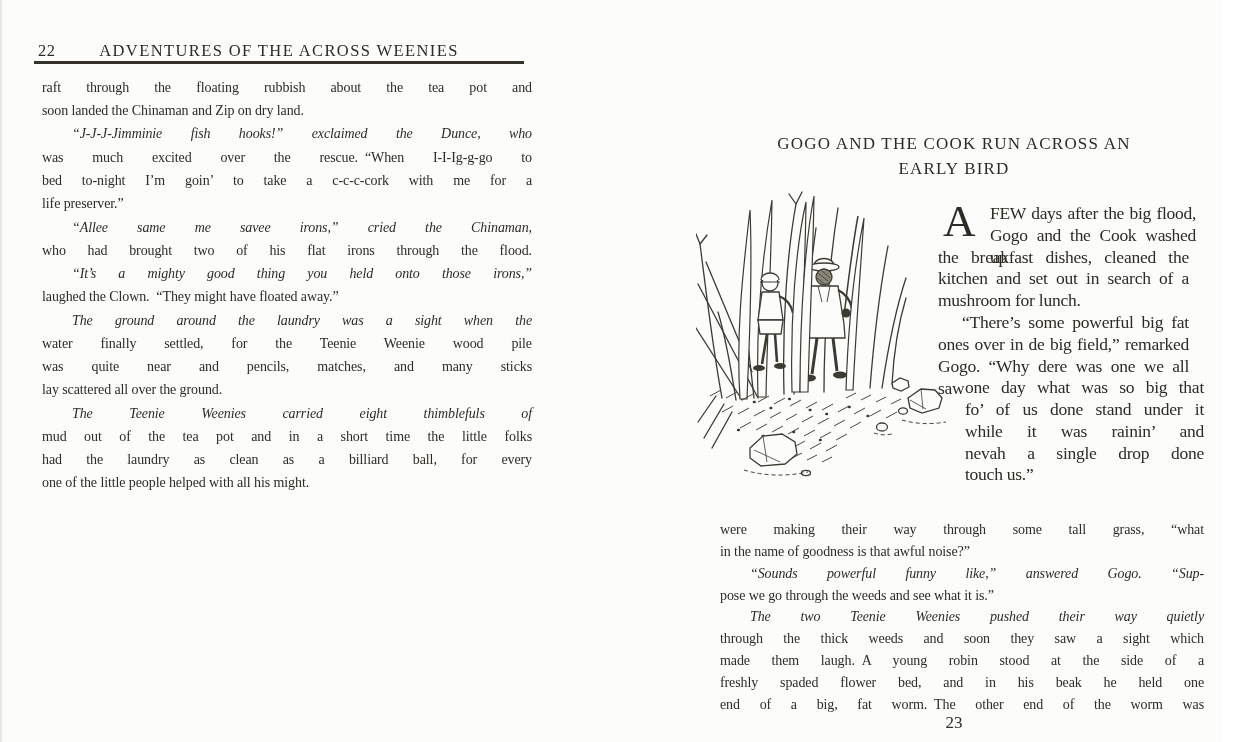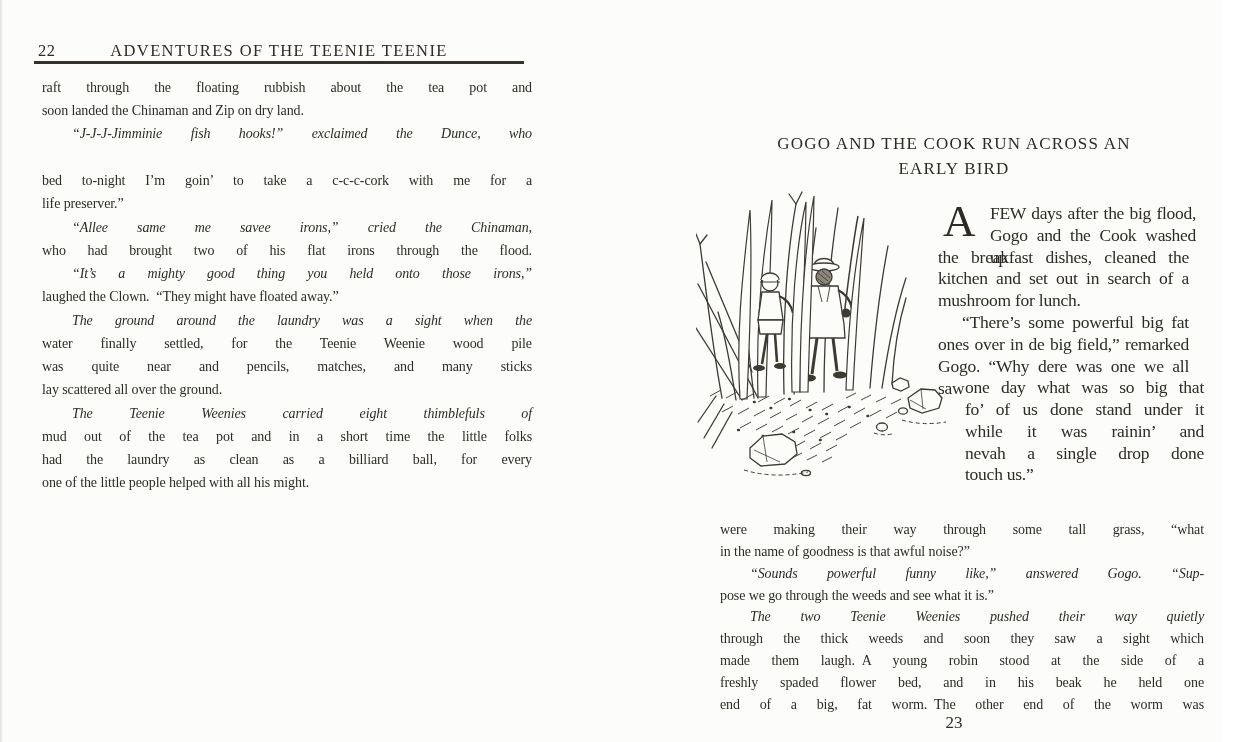--- a/index.html
+++ b/index.html
@@ -35,26 +35,27 @@
   .illo svg{width:100%;height:100%;display:block;}
 </style>
 </head>
 <body>
 
 <div class="canvas">
   <div class="scan-edge"></div>
 
   <div class="pg pg-left">
     <span class="pnum">22</span>
-    <span class="rtitle">ADVENTURES OF THE TEENIE TEENIE</span>
+    <span class="rtitle">ADVENTURES OF THE ACROSS WEENIES</span>
     <div class="rule"></div>
 
     <div class="ln j" style="top:77px">raft through the floating rubbish about the tea pot and</div>
     <div class="ln l" style="top:100px">soon landed the Chinaman and Zip on dry land.</div>
     <div class="ln j ind" style="top:123px">“J-J-J-Jimminie fish hooks!” exclaimed the Dunce, who</div>
+    <div class="ln j" style="top:147px">was much excited over the rescue. “When I-I-Ig-g-go to</div>
     <div class="ln j" style="top:170px">bed to-night I’m goin’ to take a c-c-c-cork with me for a</div>
     <div class="ln l" style="top:193px">life preserver.”</div>
     <div class="ln j ind" style="top:217px">“Allee same me savee irons,” cried the Chinaman,</div>
     <div class="ln j" style="top:240px">who had brought two of his flat irons through the flood.</div>
     <div class="ln j ind" style="top:263px">“It’s a mighty good thing you held onto those irons,”</div>
     <div class="ln l" style="top:286px">laughed the Clown. “They might have floated away.”</div>
     <div class="ln j ind" style="top:310px">The ground around the laundry was a sight when the</div>
     <div class="ln j" style="top:333px">water finally settled, for the Teenie Weenie wood pile</div>
     <div class="ln j" style="top:356px">was quite near and pencils, matches, and many sticks</div>
     <div class="ln l" style="top:379px">lay scattered all over the ground.</div>

